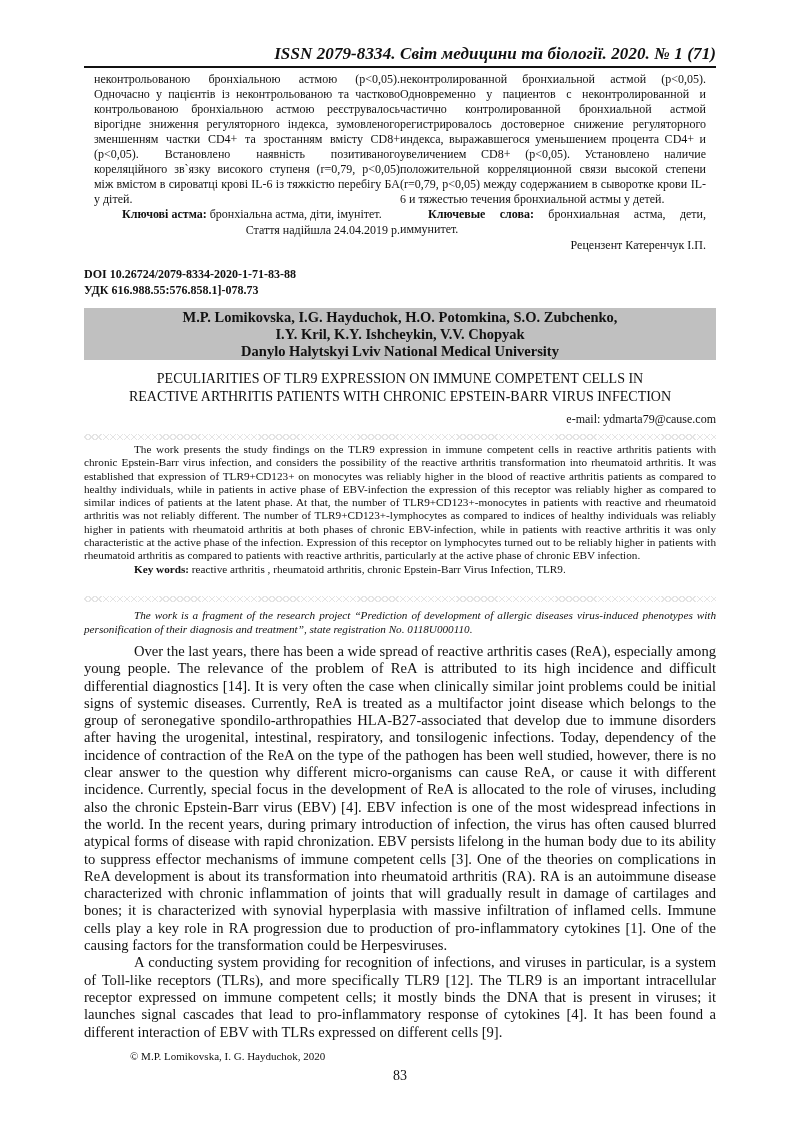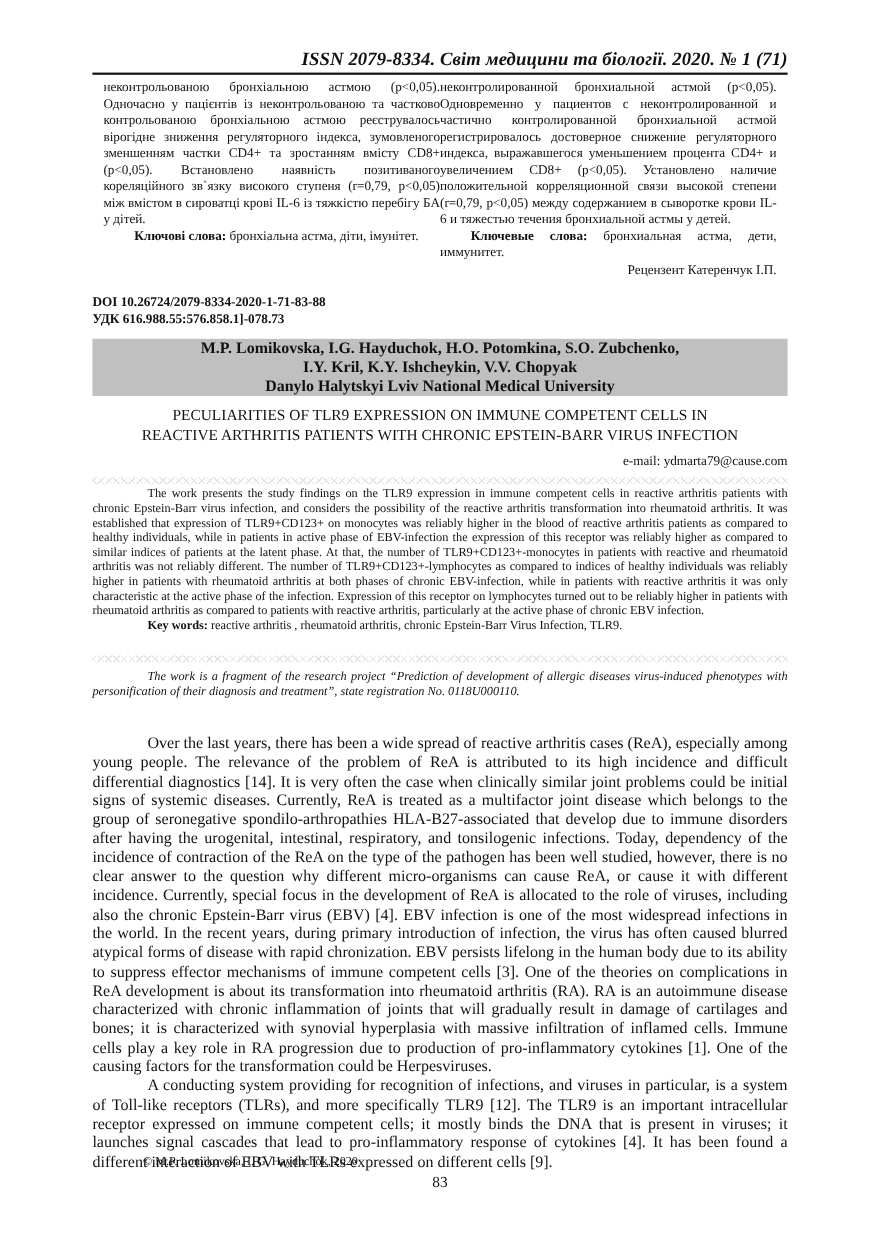--- a/index.html
+++ b/index.html
@@ -35,39 +35,40 @@
   .wavy.bottom { top: 596px; }
 
   .abstract { position: absolute; top: 443px; left: 0; width: 632px; font-size: 11.2px; line-height: 13.3px; text-align: justify; }
   .abstract p { margin: 0; text-indent: 50px; }
   .abstract .kw-line { text-indent: 50px; }
 
   .funding { position: absolute; top: 608px; left: 0; width: 632px; font-style: italic; font-size: 11.2px;
              line-height: 14px; text-align: justify; }
   .funding p { margin: 0; text-indent: 50px; }
 
-  .body-text { position: absolute; top: 668px; left: 0; width: 632px; font-size: 14.6px; line-height: 17.3px; text-align: justify; }
+  .body-text { position: absolute; top: 643px; left: 0; width: 632px; font-size: 14.6px; line-height: 17.3px; text-align: justify; }
   .body-text p { margin: 0; text-indent: 50px; }
 
   .copyright { position: absolute; top: 1050px; left: 46px; font-size: 11px; }
   .page-num { position: absolute; top: 1068px; left: 0; width: 632px; text-align: center; font-size: 14px; }
   b.kwl { font-weight: bold; }
 </style>
 </head>
 <body>
 
 <div class="page">
 
   <div class="running-head">ISSN 2079-8334. Світ медицини та біології. 2020. № 1 (71)</div>
   <div class="head-rule"></div>
 
   <div class="cols">
     <div class="col">
       <p>неконтрольованою бронхіальною астмою (р&lt;0,05). Одночасно у пацієнтів із неконтрольованою та частково контрольованою бронхіальною астмою реєструвалось вірогідне зниження регуляторного індекса, зумовленого зменшенням частки CD4+ та зростанням вмісту CD8+ (p&lt;0,05). Встановлено наявність позитиваного кореляційного зв`язку високого ступеня (r=0,79, p&lt;0,05) між вмістом в сироватці крові IL-6 із тяжкістю перебігу БА у дітей.</p>
-      <p class="kw"><b class="kwl">Ключові слова:</b><span> бронхіальна астма, діти, імунітет.</span></p>
+      <p class="kw"><b class="kwl">Ключові астма:</b><span> бронхіальна астма, діти, імунітет.</span></p>
+      <p class="right">Стаття надійшла 24.04.2019 р.</p>
     </div>
     <div class="col">
       <p>неконтролированной бронхиальной астмой (р&lt;0,05). Одновременно у пациентов с неконтролированной и частично контролированной бронхиальной астмой регистрировалось достоверное снижение регуляторного индекса, выражавшегося уменьшением процента CD4+ и увеличением CD8+ (p&lt;0,05). Установлено наличие положительной корреляционной связи высокой степени (r=0,79, p&lt;0,05) между содержанием в сыворотке крови IL-6 и тяжестью течения бронхиальной астмы у детей.</p>
       <p class="kw"><b class="kwl">Ключевые слова:</b><span> бронхиальная астма, дети, иммунитет.</span></p>
       <p class="right">Рецензент Катеренчук І.П.</p>
     </div>
   </div>
 
   <div class="doi">
     <div>DOI 10.26724/2079-8334-2020-1-71-83-88</div>

